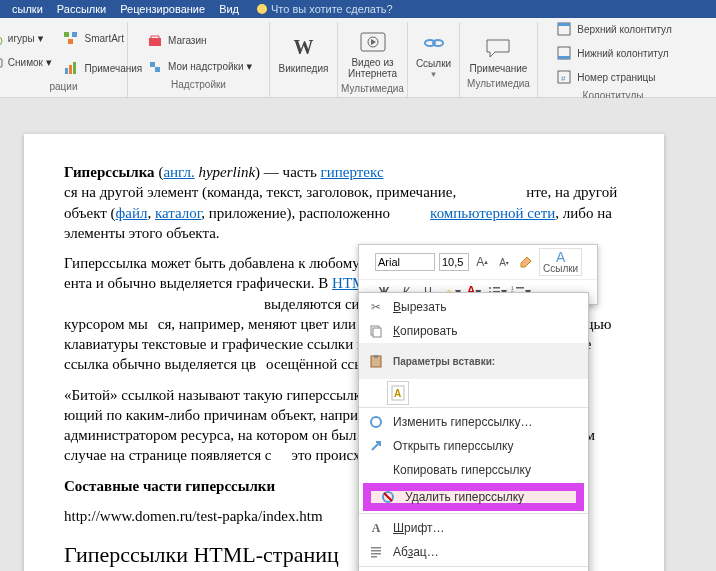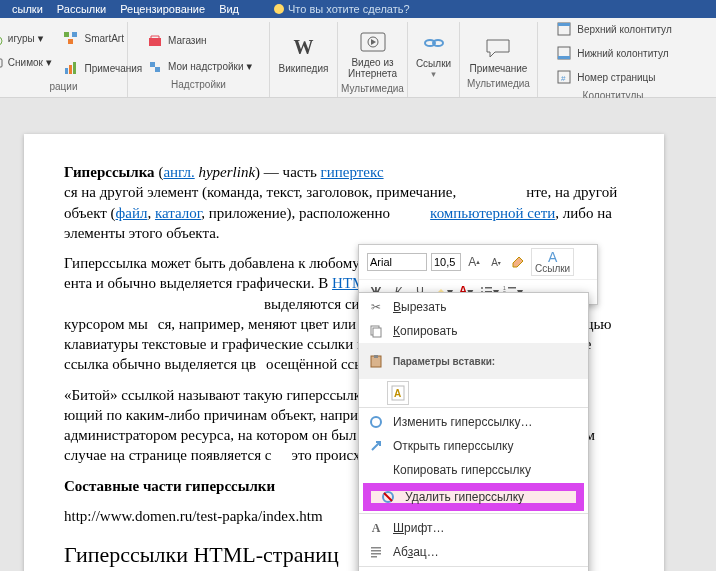--- a/index.html
+++ b/index.html
@@ -1,37 +1,37 @@
 <!DOCTYPE html>
 <html><head>
 <meta charset="utf-8">
 <style>
 *{box-sizing:border-box}
 body{margin:0;font-family:"Segoe UI",Arial,sans-serif;font-size:11px;background:#fff;color:#333;width:716px;height:571px;overflow:hidden;position:relative}
 .title-bar{background:#2b579a;color:#fff;height:18px;display:flex;align-items:center;padding:0 12px;font-size:11px}
 .title-bar .tab{margin-right:14px;cursor:pointer}
-.title-bar .search-hint{display:flex;align-items:center;margin-left:21px;color:#cde}
+.title-bar .search-hint{display:flex;align-items:center;margin-left:4px;color:#cde}
 .title-bar .bulb{width:10px;height:10px;border-radius:50%;background:#ffd966;margin-right:4px}
 .ribbon{background:#f3f3f3;border-bottom:1px solid #d4d4d4;height:80px;display:flex;padding:4px 0 0 0}
 .group{border-right:1px solid #d9d9d9;padding:2px 6px;display:flex;flex-direction:column;justify-content:center;align-items:center}
 .group-body{display:flex;gap:6px;align-items:flex-start}
 .glabel{font-size:10px;color:#666;text-align:center;margin-top:2px}
 .rbtn{display:flex;flex-direction:column;align-items:center;justify-content:center;padding:2px;cursor:pointer;min-width:34px}
 .rbtn-s{display:flex;align-items:center;gap:3px;cursor:pointer;padding:1px 2px;font-size:11px;color:#333;white-space:nowrap}
 .ricon{width:20px;height:20px;display:flex;align-items:center;justify-content:center;font-size:14px}
 .ricon-big{width:30px;height:30px;display:flex;align-items:center;justify-content:center;font-size:20px}
 .rlabel{font-size:10px;text-align:center;line-height:11px;color:#444}
 #docarea{background:#e6e6e6;height:473px;position:relative;overflow:hidden;padding-top:36px}
 #page{width:640px;min-height:800px;background:#fff;margin:0 0 0 24px;box-shadow:0 1px 4px rgba(0,0,0,.25);padding:28px 40px 0 40px;font-family:"Times New Roman",serif;font-size:15px;color:#000;line-height:1.35}
 #page p{margin:0 0 10px 0}
 #page a{color:#0563c1;}
 #page b{font-weight:bold}
 .heading2{font-size:22px;font-family:"Times New Roman",serif;font-weight:normal;margin-top:14px}
 .mini-toolbar{position:absolute;left:358px;top:146px;background:#fff;border:1px solid #c8c8c8;box-shadow:0 2px 6px rgba(0,0,0,.25);font-size:11px;width:240px;z-index:5}
-.mt-row{display:flex;align-items:center;gap:4px;padding:3px 8px}
+.mt-row{display:flex;align-items:center;gap:4px;padding:3px 16px}
 .mt-font{border:1px solid #bfbfbf;background:#fff;height:18px;font-size:11px;padding:0 2px;width:60px}
 .mt-size{border:1px solid #bfbfbf;background:#fff;height:18px;font-size:11px;padding:0 2px;width:30px;text-align:left}
 .mt-btn{min-width:18px;height:18px;display:flex;align-items:center;justify-content:center;cursor:pointer;font-size:12px;color:#555}
 .mt-styles{border:1px solid #e0e0e0;padding:1px 3px;font-size:10px;color:#555;height:28px;display:flex;flex-direction:column;align-items:center;justify-content:center;line-height:1}
 .context-menu{position:absolute;left:358px;top:194px;width:231px;background:#fff;border:1px solid #c4c4c4;box-shadow:0 3px 10px rgba(0,0,0,.35);font-size:12px;z-index:6;padding:2px 0}
 .cm-item{display:flex;align-items:center;height:24px;padding:0 14px 0 6px;cursor:pointer;color:#333;position:relative}
 .cm-icon{width:22px;height:18px;display:flex;align-items:center;justify-content:center;font-size:12px;color:#666;margin-right:6px}
 .cm-item.header{background:#f1f1f1;cursor:default;color:#555;font-size:10px;height:36px}
 .cm-item.hl{background:#fde9ea;border:8px solid #d946ef;margin:1px 4px;height:28px}
 .cm-sep{height:1px;background:#e0e0e0;margin:2px 0}

